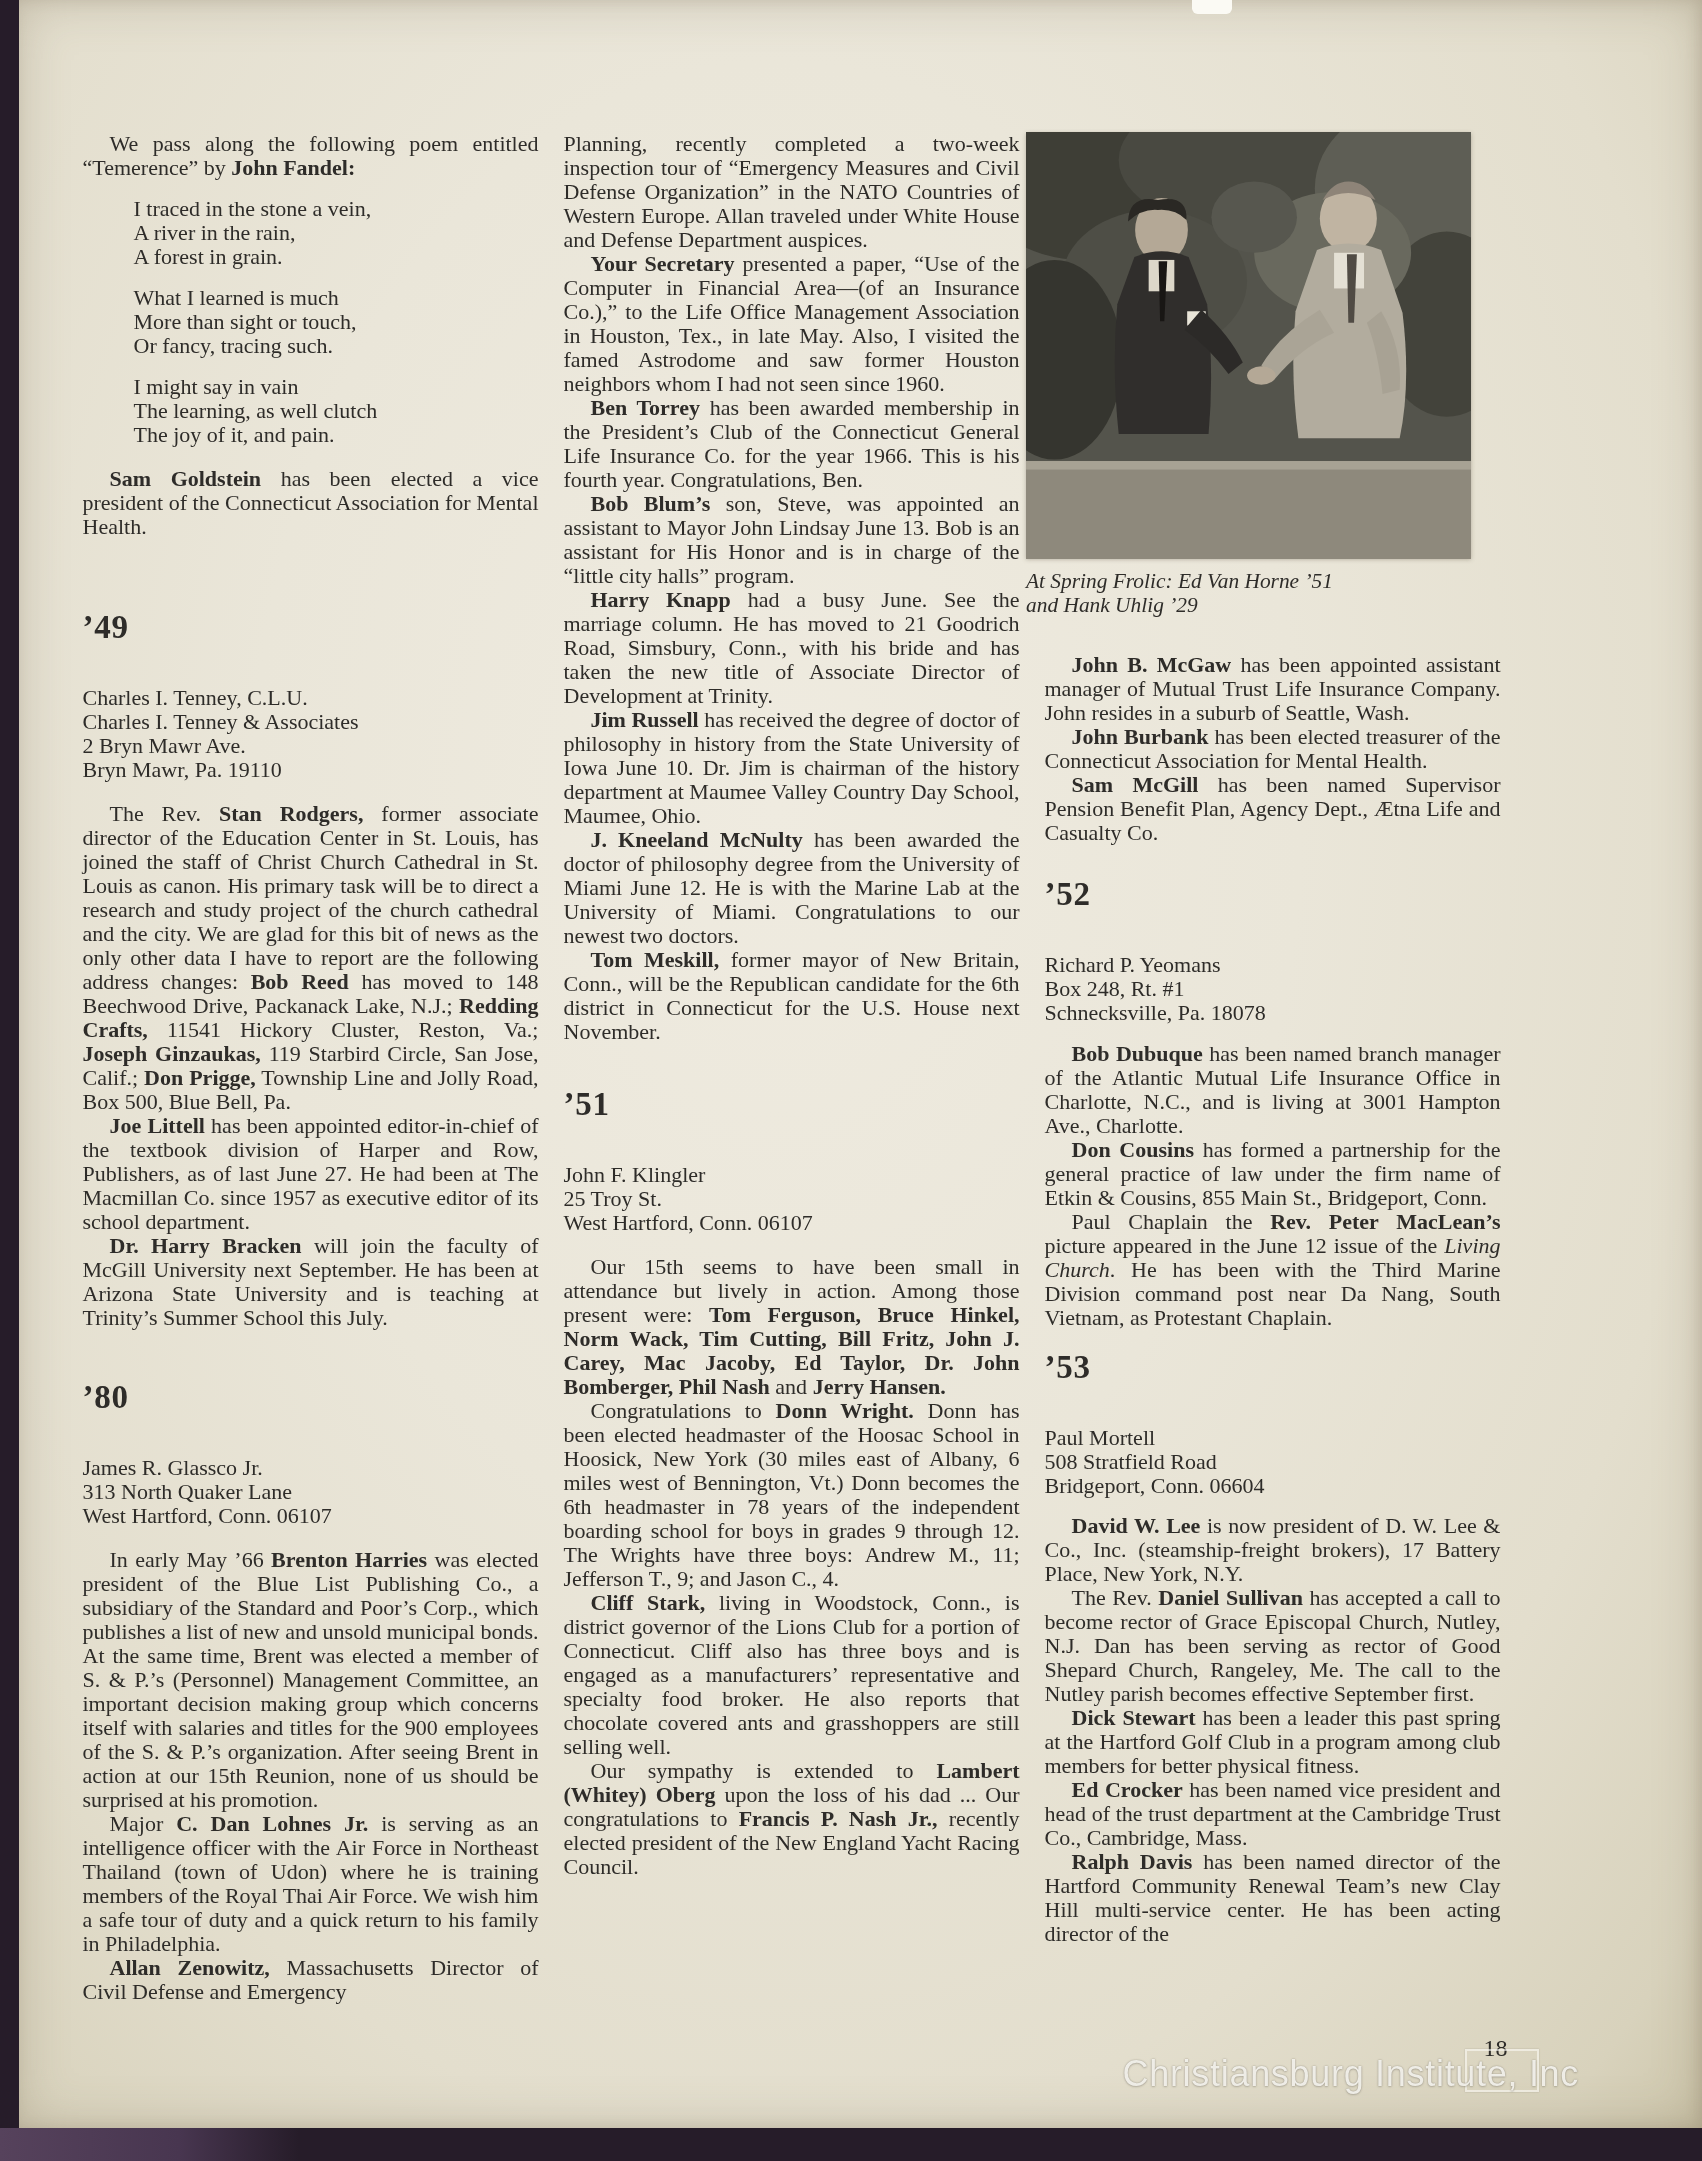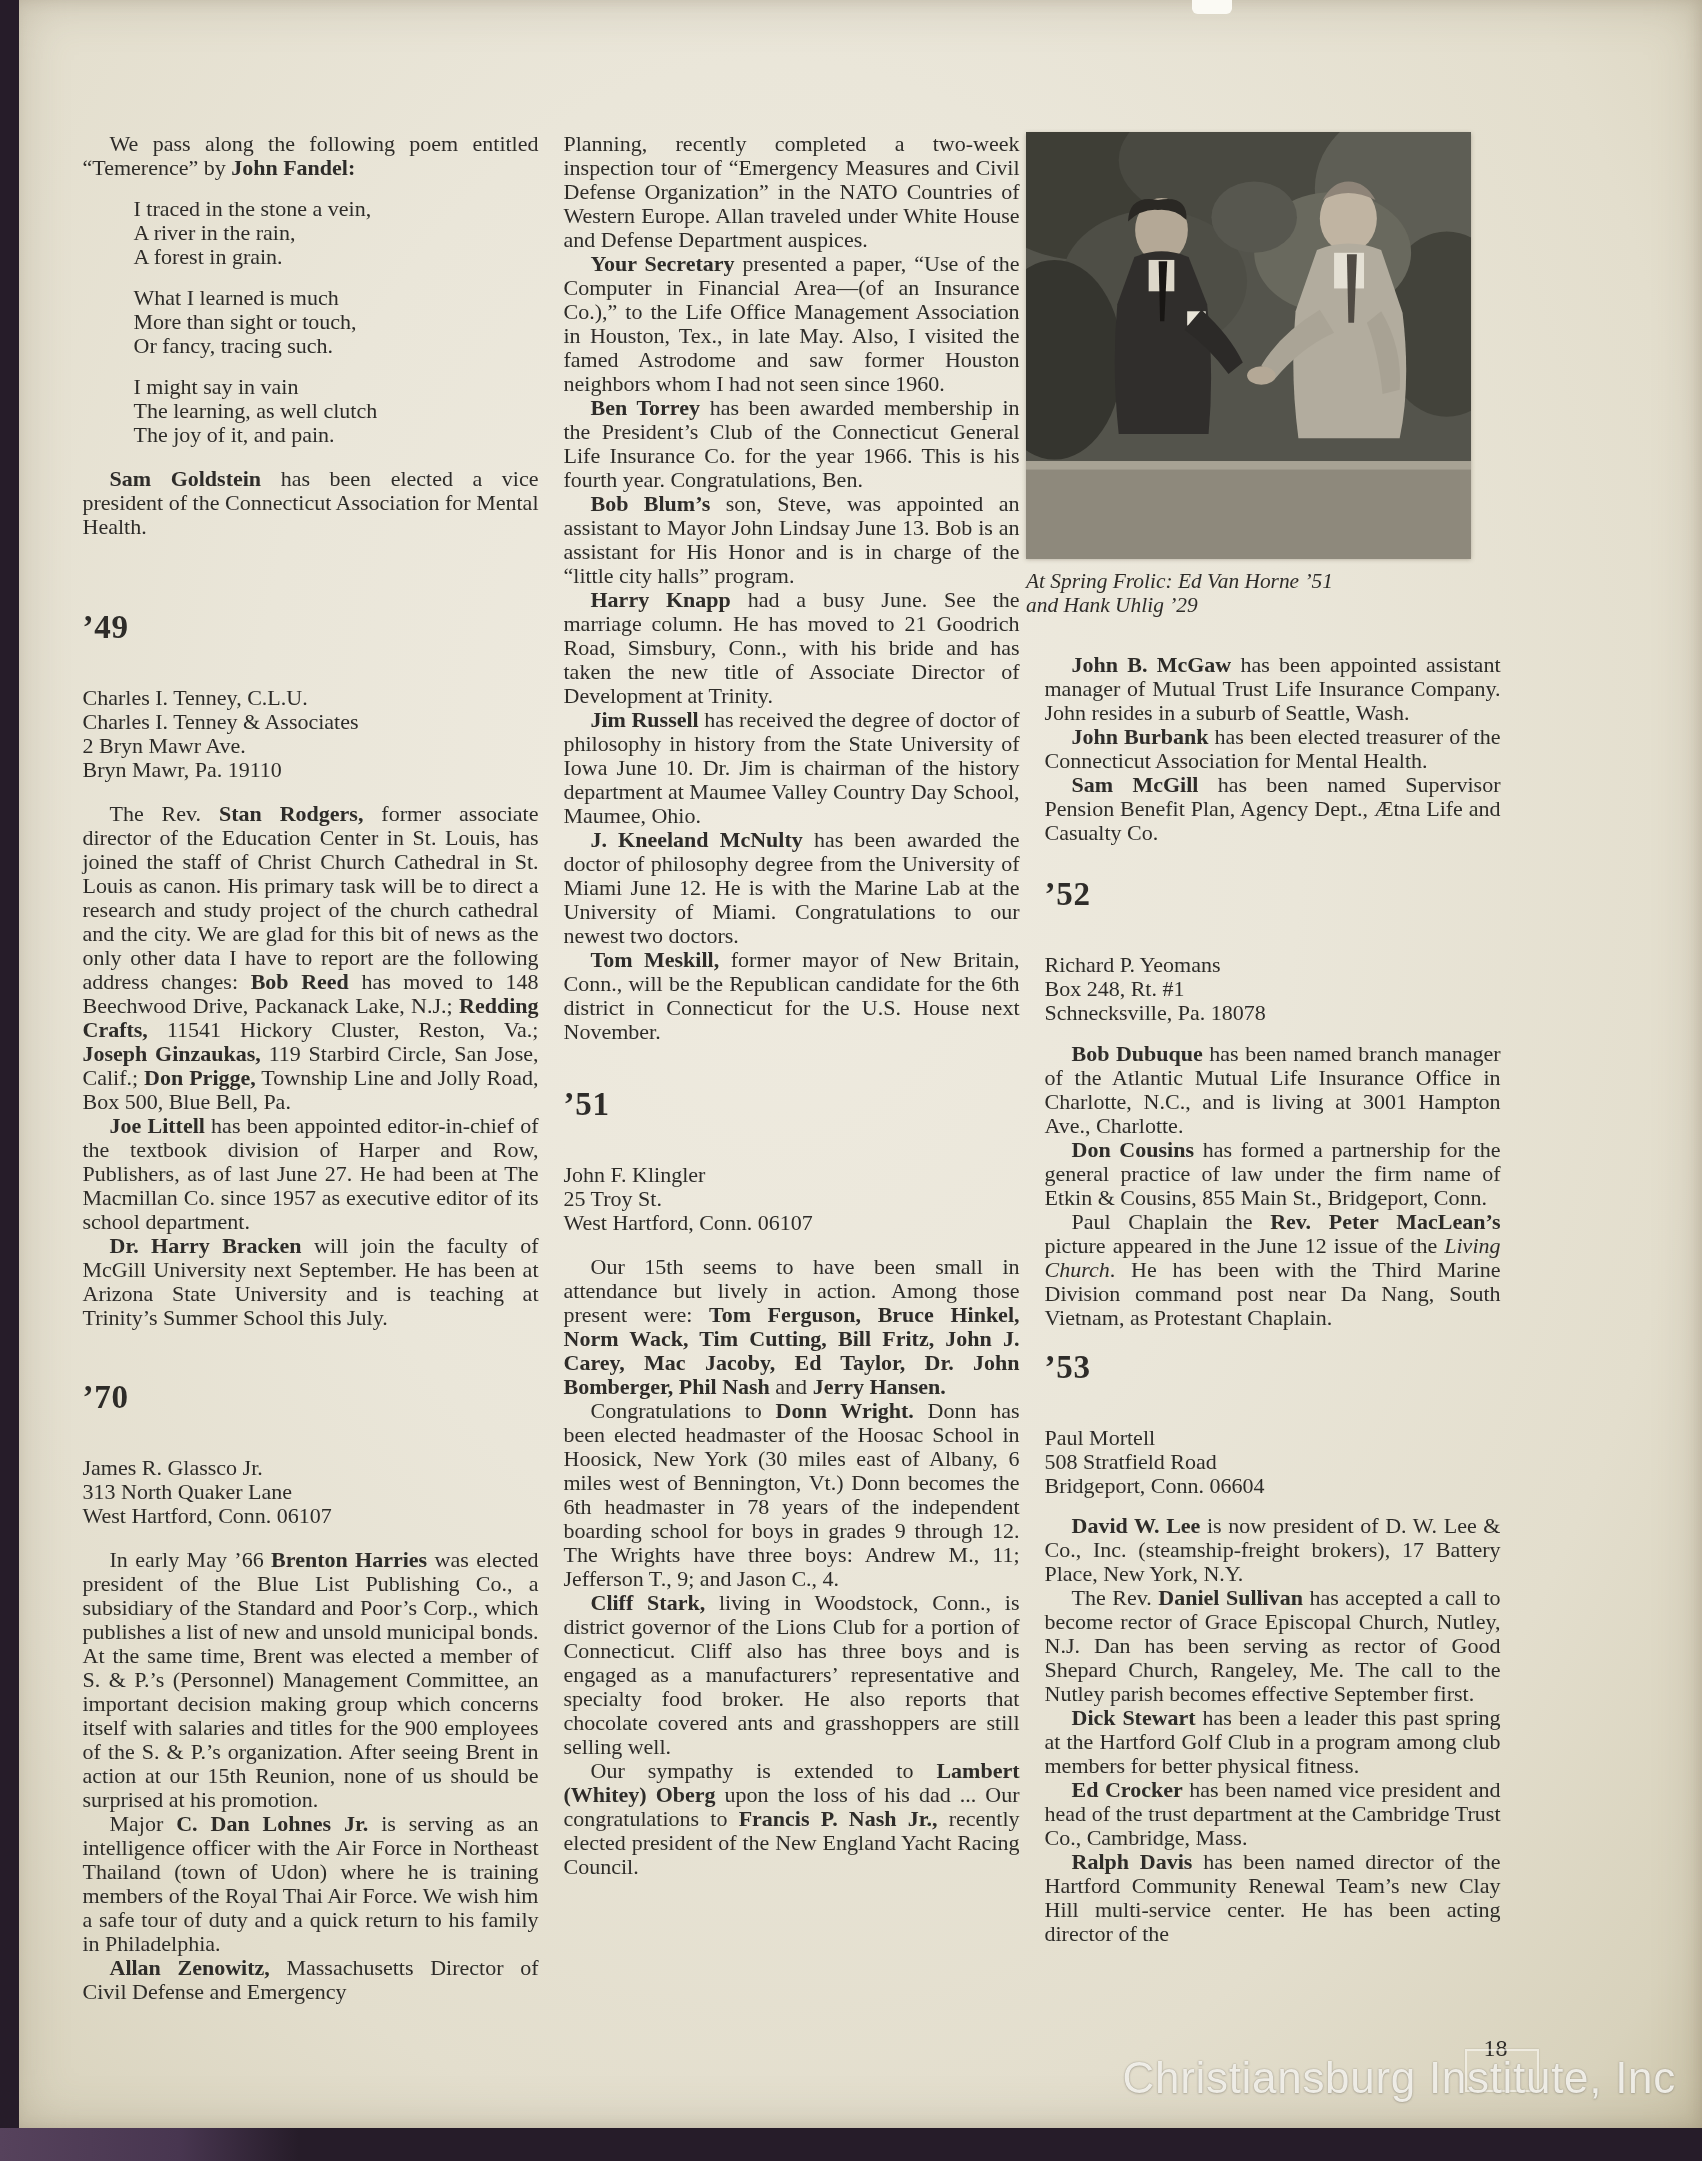--- a/index.html
+++ b/index.html
@@ -33,21 +33,21 @@
   .stanza { margin:17px 0 0 51px; text-align:left; }
   .class-header { display:flex; align-items:flex-start;flex-direction:column; }
   .class-year { font-size:33px; font-weight:bold; width:74px; flex:0 0 74px; letter-spacing:0.7px; line-height:1; padding-top:1.4px; }
   .class-addr { font-size:22px; line-height:24px; padding-top:2.1px; }
   .photo { width:402px; margin-left:-18.5px; }
   .photo svg { display:block; width:445px; height:427px; box-shadow:0 1.4px 4.3px rgba(80,70,50,.35); }
   .caption { font-style:italic; margin-top:10px; font-size:21.4px; line-height:24px; text-align:left; }
   .pageno { position:absolute; top:2035px; left:1465px; font-size:24px; color:#2e2c29; }
   .watermark {
     position:absolute; top:2053px; left:1104px; z-index:10;
-    font-family:"Liberation Sans", sans-serif; font-size:44px; letter-spacing:0.7px;
+    font-family:"Liberation Sans", sans-serif; font-size:36px; letter-spacing:0.7px;
     color:rgba(252,250,245,0.88);
     text-shadow:0 0 1.4px rgba(130,124,112,0.9), 0 1.4px 2.1px rgba(130,124,112,0.35);
     white-space:nowrap;
   }
   .wm-box {
     position:absolute; top:2049px; left:1446px; width:74px; height:43px; z-index:9;
     border:2.1px solid rgba(252,250,245,0.6);
     box-shadow:0 0 1.4px rgba(130,124,112,0.45);
   }
   .spacer { width:100%; }
@@ -88,21 +88,21 @@
               <div class="addr-line">2 Bryn Mawr Ave.</div>
               <div class="addr-line">Bryn Mawr, Pa. 19110</div>
             </div>
           </div>
           <div class="spacer" style="height: 20px;"></div>
           <p class="para"><span>The Rev. </span><span class="bold">Stan Rodgers,</span><span> former associate director of the Education Center in St. Louis, has joined the staff of Christ Church Cathedral in St. Louis as canon. His primary task will be to direct a research and study project of the church cathedral and the city. We are glad for this bit of news as the only other data I have to report are the following address changes: </span><span class="bold">Bob Reed</span><span> has moved to 148 Beechwood Drive, Packanack Lake, N.J.; </span><span class="bold">Redding Crafts,</span><span> 11541 Hickory Cluster, Reston, Va.; </span><span class="bold">Joseph Ginzaukas,</span><span> 119 Starbird Circle, San Jose, Calif.; </span><span class="bold">Don Prigge,</span><span> Township Line and Jolly Road, Box 500, Blue Bell, Pa.</span></p>
           <p class="para"><span class="bold">Joe Littell</span><span> has been appointed editor-in-chief of the textbook division of Harper and Row, Publishers, as of last June 27. He had been at The Macmillan Co. since 1957 as executive editor of its school department.</span></p>
           <p class="para"><span class="bold">Dr. Harry Bracken</span><span> will join the faculty of McGill University next September. He has been at Arizona State University and is teaching at Trinity’s Summer School this July.</span></p>
           <div class="spacer" style="height: 50px;"></div>
           <div class="class-header">
-            <div class="class-year">’70</div>
+            <div class="class-year">’80</div>
             <div class="class-addr">
               <div class="addr-line">James R. Glassco Jr.</div>
               <div class="addr-line">313 North Quaker Lane</div>
               <div class="addr-line">West Hartford, Conn. 06107</div>
             </div>
           </div>
           <div class="spacer" style="height: 20px;"></div>
           <p class="para"><span>In early May ’66 </span><span class="bold">Brenton Harries</span><span> was elected president of the Blue List Publishing Co., a subsidiary of the Standard and Poor’s Corp., which publishes a list of new and unsold municipal bonds. At the same time, Brent was elected a member of S. &amp; P.’s (Personnel) Management Committee, an important decision making group which concerns itself with salaries and titles for the 900 employees of the S. &amp; P.’s organization. After seeing Brent in action at our 15th Reunion, none of us should be surprised at his promotion.</span></p>
           <p class="para"><span>Major </span><span class="bold">C. Dan Lohnes Jr.</span><span> is serving as an intelligence officer with the Air Force in Northeast Thailand (town of Udon) where he is training members of the Royal Thai Air Force. We wish him a safe tour of duty and a quick return to his family in Philadelphia.</span></p>
           <p class="para"><span class="bold">Allan Zenowitz,</span><span> Massachusetts Director of Civil Defense and Emergency</span></p>

